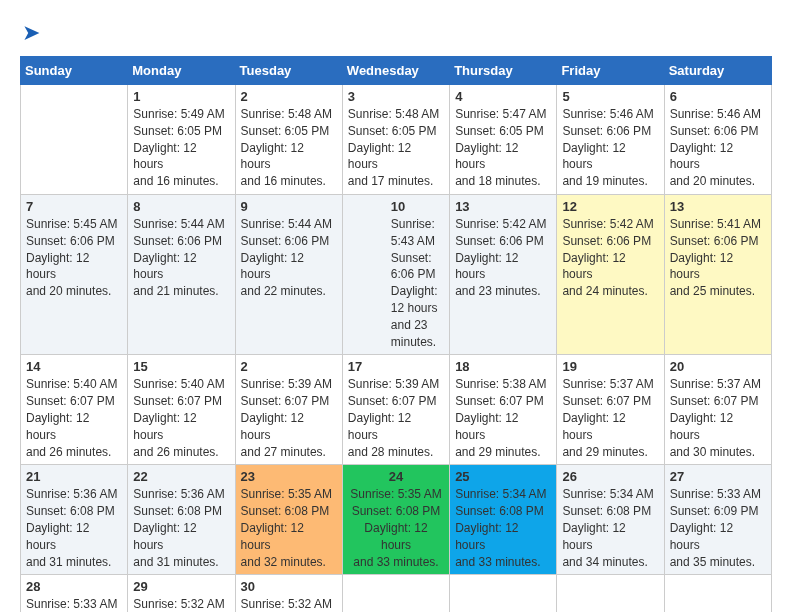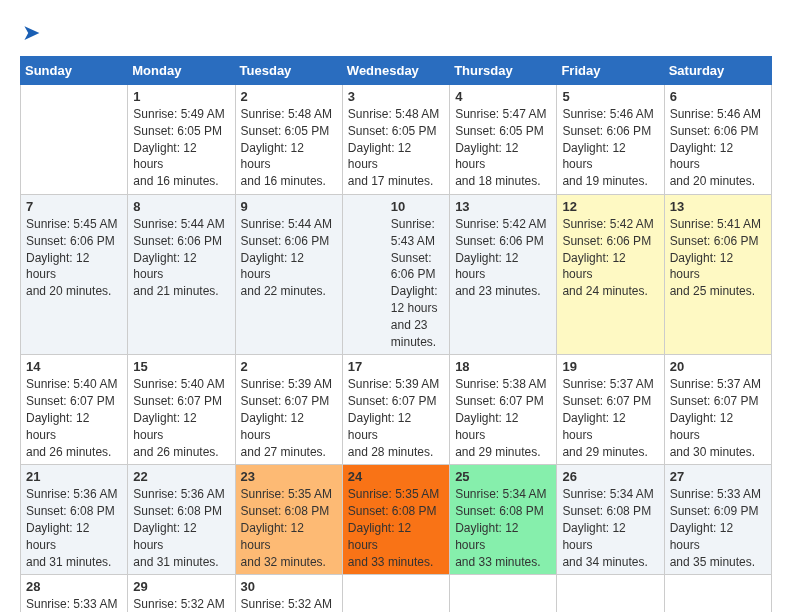--- a/index.html
+++ b/index.html
@@ -216,25 +216,25 @@
           <div class="day-info">Sunrise: 5:36 AM<br>Sunset: 6:08 PM<br>Daylight: 12 hours<br>and 31 minutes.</div>
         </td>
         <td style="background: rgb(240, 244, 248);">
           <span class="day-num">22</span>
           <div class="day-info">Sunrise: 5:36 AM<br>Sunset: 6:08 PM<br>Daylight: 12 hours<br>and 31 minutes.</div>
         </td>
         <td style="background: #fdba74;">
           <span class="day-num">23</span>
           <div class="day-info">Sunrise: 5:35 AM<br>Sunset: 6:08 PM<br>Daylight: 12 hours<br>and 32 minutes.</div>
         </td>
-        <td style="background: #f97316;">
+        <td style="background: #22c55e; text-align: center;">
           <span class="day-num">24</span>
           <div class="day-info">Sunrise: 5:35 AM<br>Sunset: 6:08 PM<br>Daylight: 12 hours<br>and 33 minutes.</div>
         </td>
-        <td style="background: #86efac;">
+        <td style="background: #0ea5e9;">
           <span class="day-num">25</span>
           <div class="day-info">Sunrise: 5:34 AM<br>Sunset: 6:08 PM<br>Daylight: 12 hours<br>and 33 minutes.</div>
         </td>
         <td style="background: rgb(240, 244, 248);">
           <span class="day-num">26</span>
           <div class="day-info">Sunrise: 5:34 AM<br>Sunset: 6:08 PM<br>Daylight: 12 hours<br>and 34 minutes.</div>
         </td>
         <td style="background: rgb(240, 244, 248);">
           <span class="day-num">27</span>
           <div class="day-info">Sunrise: 5:33 AM<br>Sunset: 6:09 PM<br>Daylight: 12 hours<br>and 35 minutes.</div>

